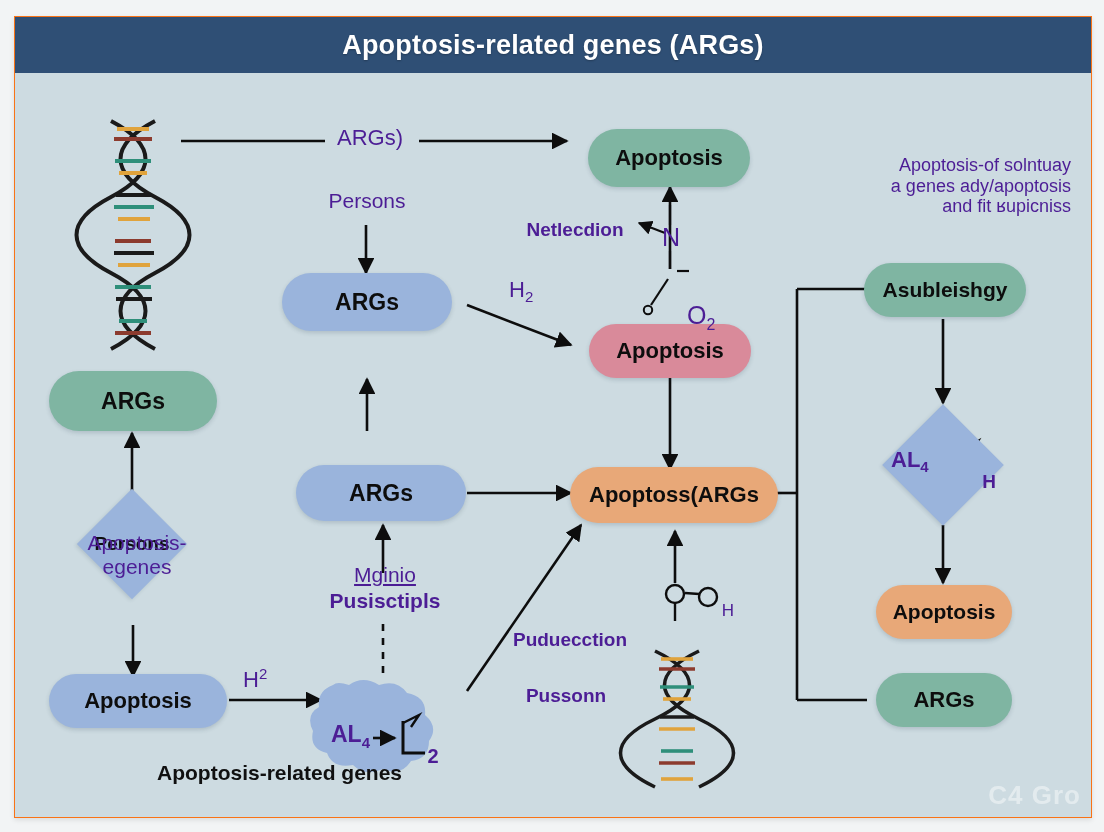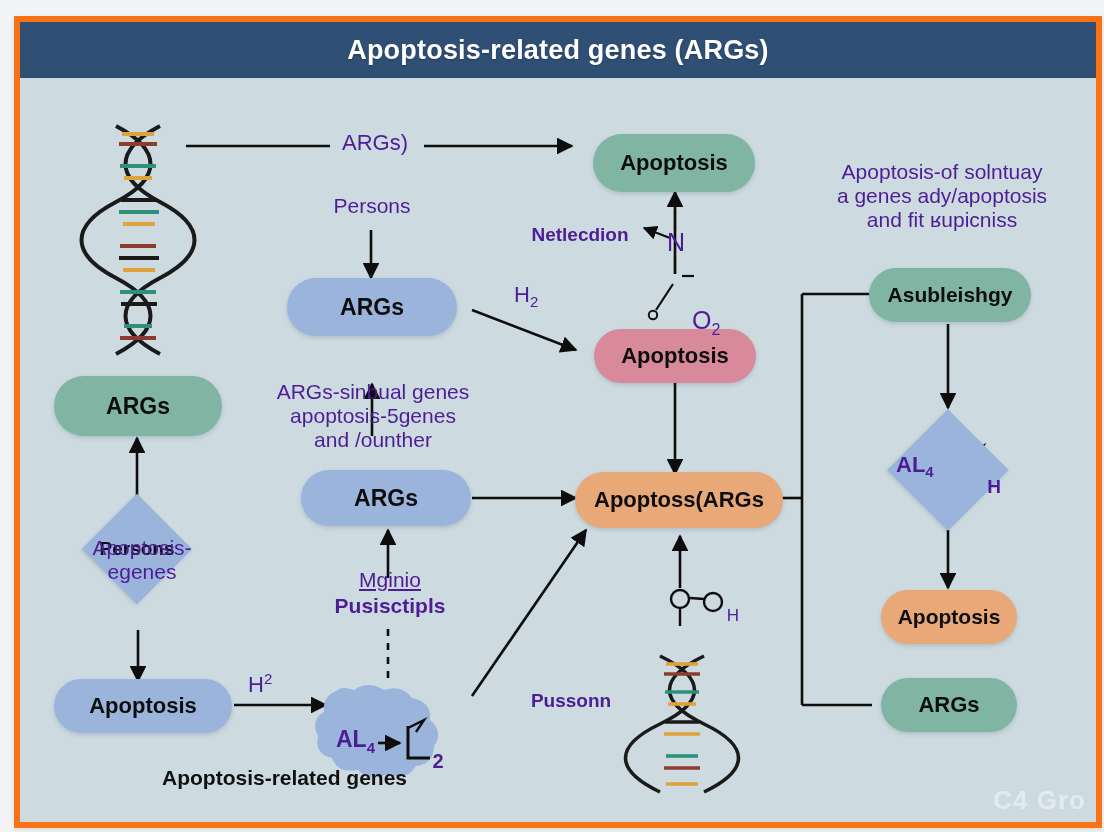--- a/index.html
+++ b/index.html
@@ -14,21 +14,21 @@
     overflow: hidden;
   }
 
   #figure {
     position: absolute;
     left: 14px;
     top: 16px;
     width: 1076px;
     height: 800px;
     background: #cddbe1;
-    border: 6px solid #f97316;
+    border: 1px solid #f97316;
     box-shadow: 0 2px 5px rgba(0,0,0,0.10);
     overflow: hidden;
   }
 
   #header-bar {
     position: absolute;
     left: 0; top: 0;
     width: 1076px;
     height: 56px;
     background: #2f4f75;
@@ -267,37 +267,35 @@
     <div class="node pill green" style="left:861px; top:600px; width:136px; height:54px; font-size:22px;">ARGs</div>
 
     <div class="lbl reg" style="left:300px; top:52px; width:110px; font-size:22px;">ARGs)</div>
 
     <div class="lbl reg" style="left:296px; top:116px; width:112px; font-size:21px;">Persons</div>
 
     <div class="lbl bold" style="left:486px; top:146px; width:148px; font-size:19px;">Netlecdion</div>
 
     <div class="lbl reg" style="left:494px; top:204px; width:70px; font-size:22px; text-align:left;"><span>H</span><sub style="font-size:15px;">2</sub></div>
 
-    <div class="lbl reg" style="left:228px; top:302px; width:250px; font-size:21px;">ARGs-sinbual genes
-apoptosis-5genes
-and /ounther</div>
 
     <div class="lbl reg" style="left:300px; top:490px; width:140px; font-size:21px;text-decoration:underline;">Mginio</div>
 
     <div class="lbl bold" style="left:288px; top:516px; width:164px; font-size:21px;">Pusisctipls</div>
 
+    <div class="lbl bold" style="left:470px; top:556px; width:170px; font-size:19px;">Puduecction</div>
 
     <div class="lbl bold" style="left:486px; top:612px; width:130px; font-size:19px;">Pussonn</div>
 
     <div class="lbl reg" style="left:40px; top:458px; width:164px; font-size:21px;">Apoptosis-
 egenes</div>
 
     <div class="lbl reg" style="left:228px; top:592px; width:60px; font-size:22px; text-align:left;"><span>H</span><sup style="font-size:15px;">2</sup></div>
 
-    <div class="lbl reg" style="left:788px; top:82px; width:268px; font-size:21px;">Apoptosis-of solntuay
+    <div class="lbl reg" style="left:788px; top:82px; width:268px; font-size:18px;text-align:right;">Apoptosis-of solntuay
 a genes ady/apoptosis
 and fit ʁupicniss</div>
 
 
     <div class="lbl reg" style="left:640px; top:150px; width:32px; font-size:25px;">N</div>
 
     <div class="lbl reg" style="left:672px; top:188px; width:52px; font-size:25px; text-align:left;margin-top:40px;"><span>O</span><sub style="font-size:16px;">2</sub></div>
 
     <div class="lbl reg" style="left:700px; top:528px; width:26px; font-size:17px;">H</div>
 

